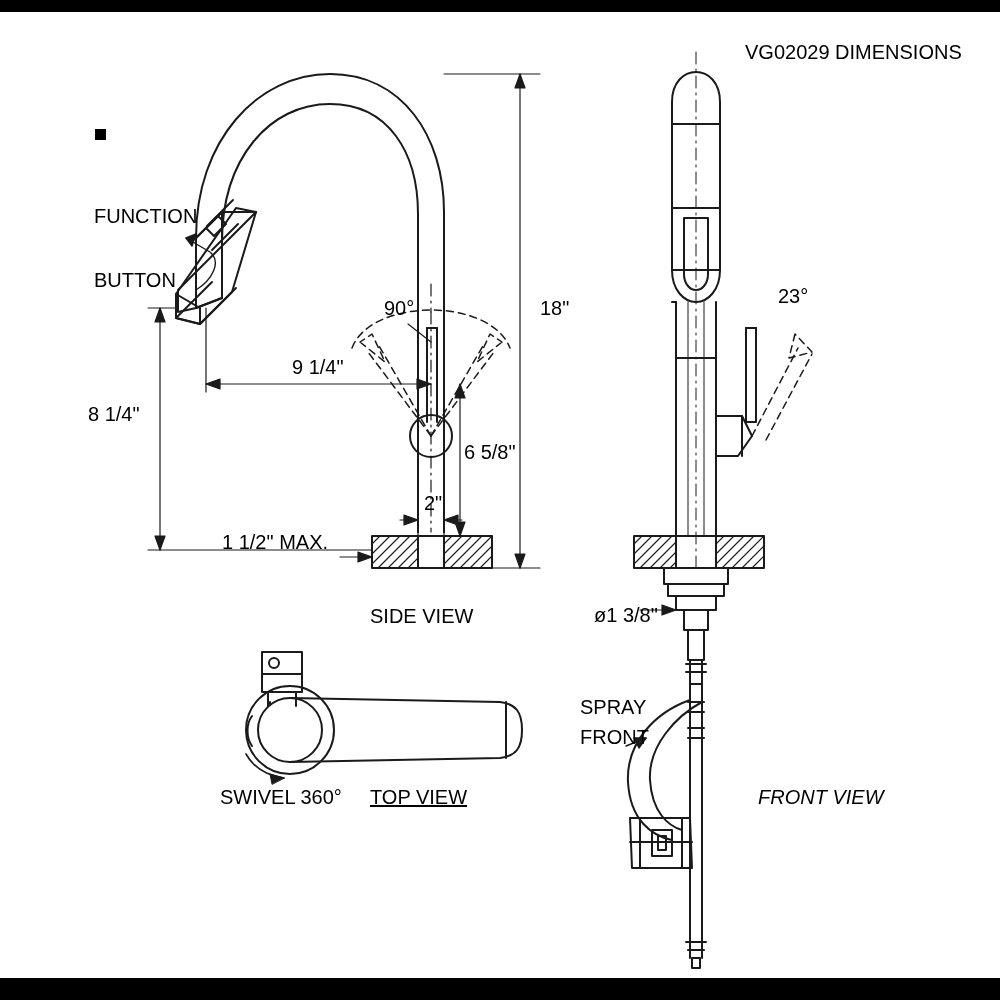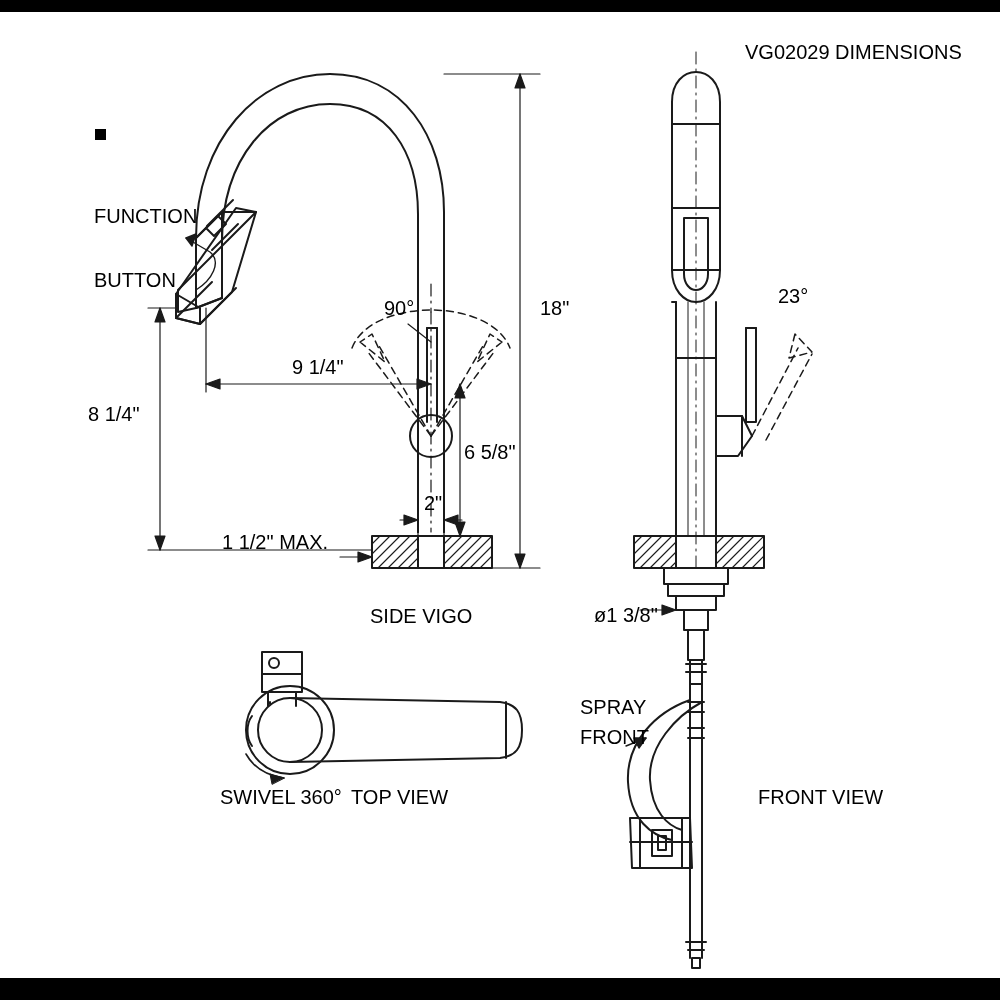--- a/index.html
+++ b/index.html
@@ -293,22 +293,22 @@
   <div class="lbl sz19" style="left:540px; top:284px;">18"</div>
   <div class="lbl sz19" style="left:88px; top:390px;">8 1/4"</div>
   <div class="lbl sz19" style="left:292px; top:343px;">9 1/4"</div>
   <div class="lbl sz19" style="left:384px; top:284px;">90°</div>
   <div class="lbl sz19" style="left:464px; top:428px;">6 5/8"</div>
   <div class="lbl sz19" style="left:424px; top:479px;">2"</div>
   <div class="lbl sz19" style="left:222px; top:518px;">1 1/2" MAX.</div>
   <div class="lbl sz19" style="left:778px; top:272px;">23°</div>
   <div class="lbl sz19" style="left:594px; top:591px;">ø1 3/8"</div>
 
-  <div class="lbl sz19" style="left:370px; top:592px;">SIDE VIGO</div>
-  <div class="lbl sz19" style="left:351px; top:773px;">TOP VIEW</div>
-  <div class="lbl sz19" style="left:758px; top:773px;">FRONT VIEW</div>
+  <div class="lbl sz19" style="left:370px; top:592px;">SIDE VIEW</div>
+  <div class="lbl sz19" style="left:370px; top:773px;text-decoration:underline;">TOP VIEW</div>
+  <div class="lbl sz19" style="left:758px; top:773px;font-style:italic;">FRONT VIEW</div>
 
   <div class="lbl sz19" style="left:220px; top:773px;">SWIVEL 360°</div>
 
   <div class="lbl sz19" style="left:580px; top:683px;">SPRAY</div>
   <div class="lbl sz19" style="left:580px; top:713px;">FRONT</div>
 
 </div>
 
 </body></html>

